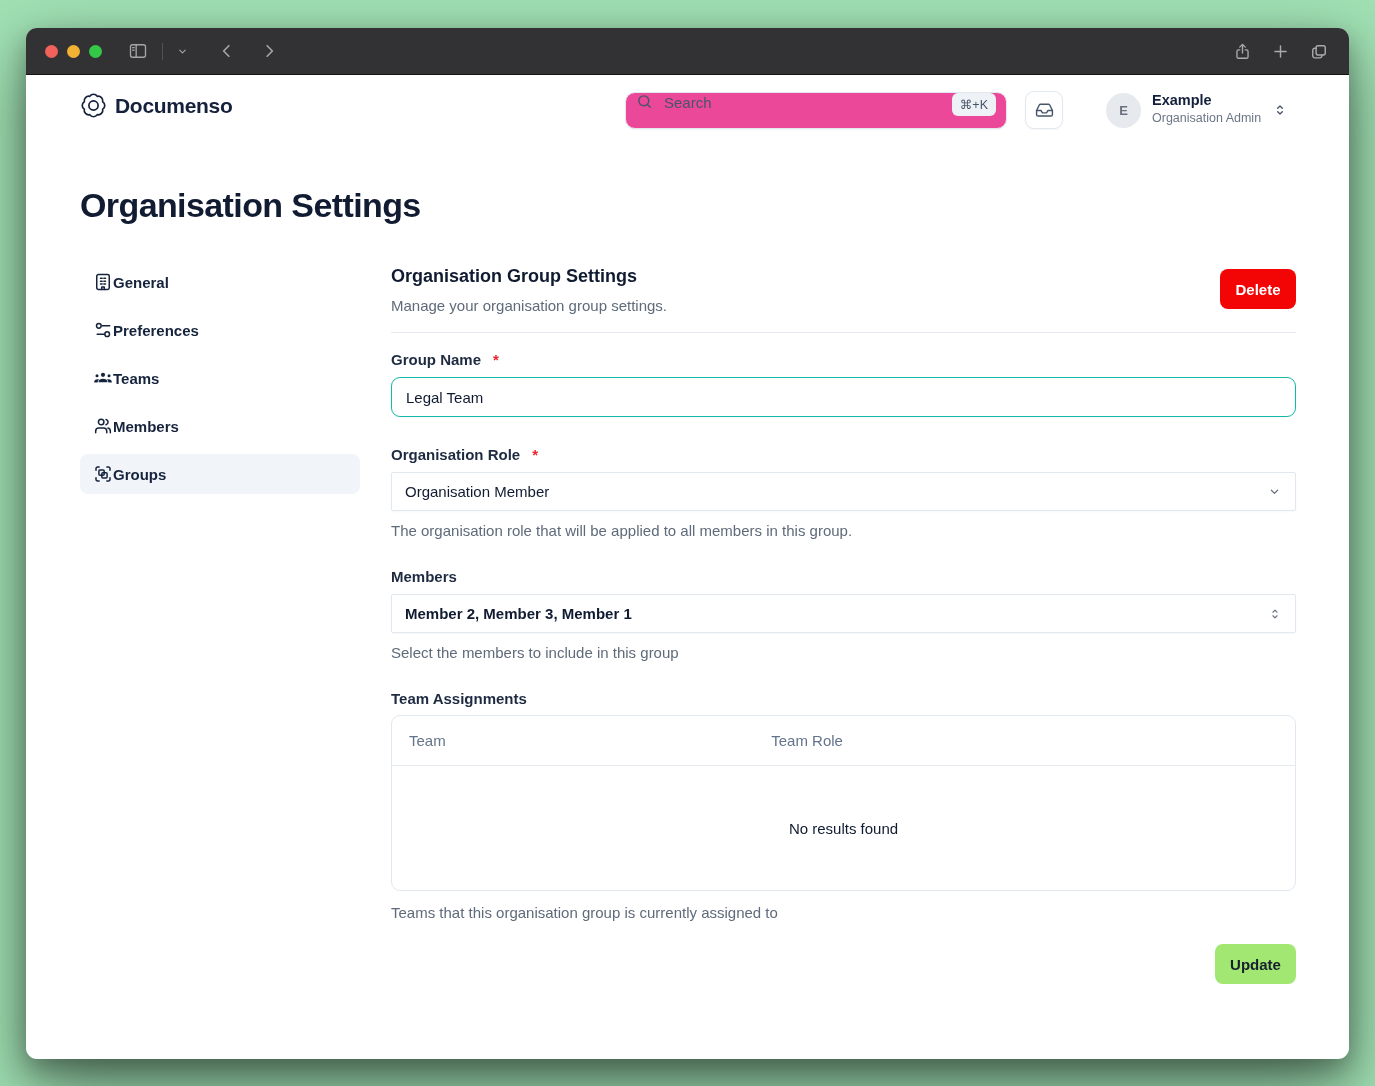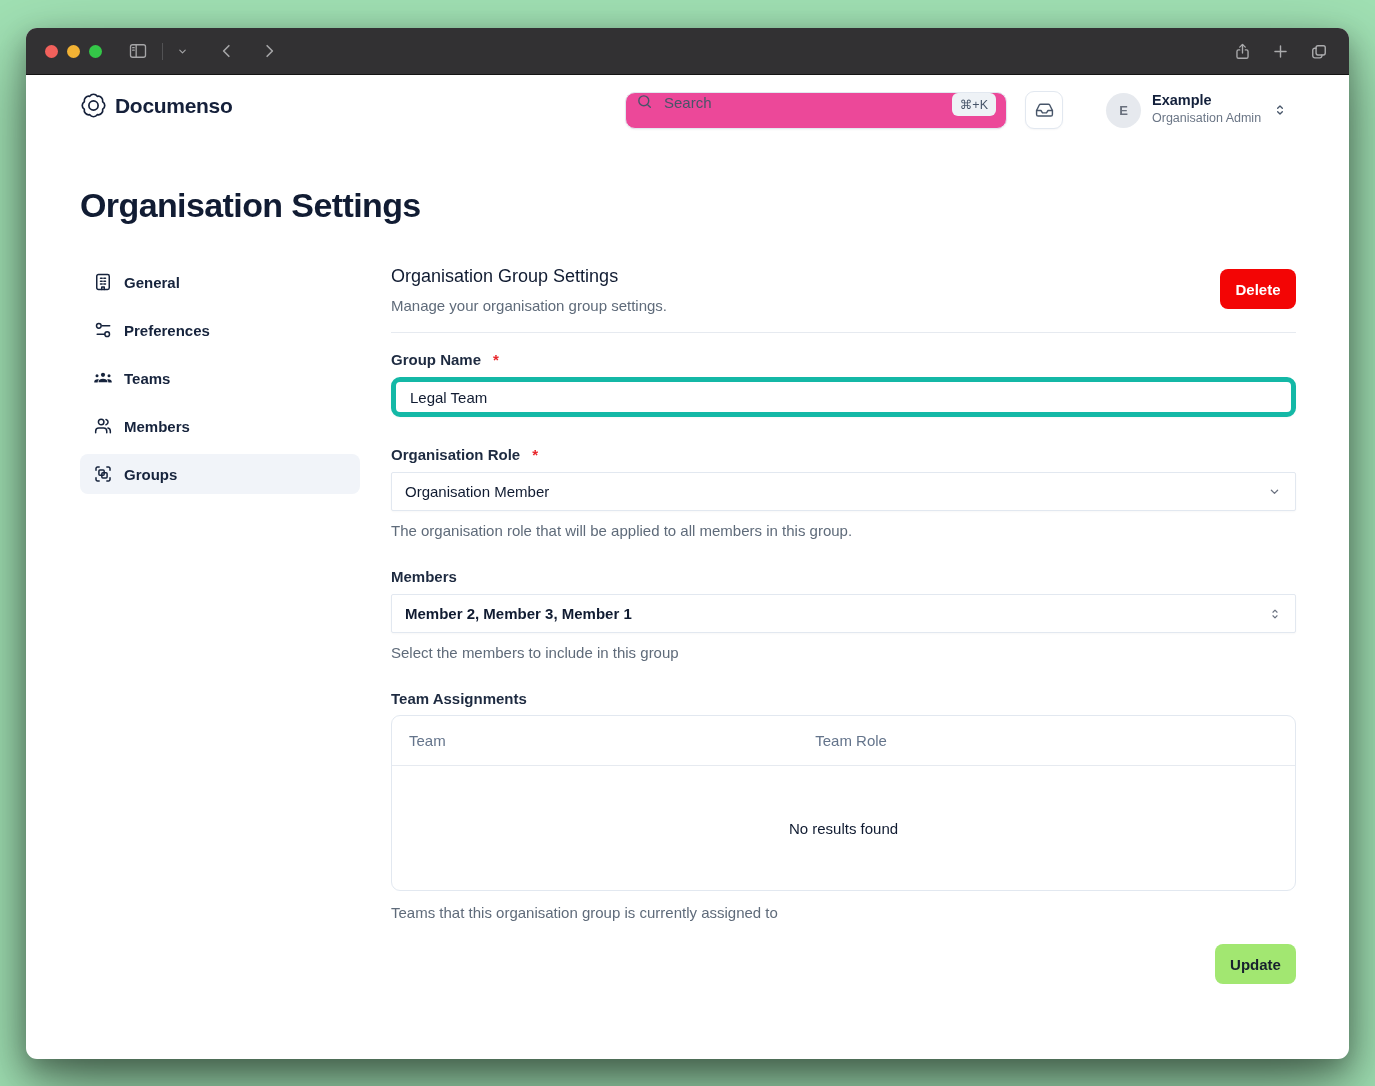--- a/index.html
+++ b/index.html
@@ -62,61 +62,61 @@
   .user-role { font-size:12.5px; color:#6b7686; margin-top:4px; }
   .user-caret { position:absolute; left:1246px; top:74px; color:#475569; cursor:default; background:none; border:none; padding:0; }
   
   .page-title {
     position:absolute; left:54px; top:158px; margin:0;
     font-size:34px; font-weight:700; letter-spacing:-.6px; color:#111c33;
   }
   .sidebar { position:absolute; left:54px; top:234px; width:280px; }
   .side-item {
     height:40px; margin-bottom:8px; border-radius:8px;
-    display:flex; align-items:center; gap:11px; padding:0 13px;
+    display:flex; align-items:center; padding:0 13px;
     font-size:15px; font-weight:bold; color:#16233c; cursor:default;
   }
   .side-item.active { background:#f1f4f9; }
   .side-item .ic { display:flex; color:#16233c; }
   
   .main { position:absolute; left:365px; top:238px; width:905px; }
   .sec-head { position:relative; }
-  .sec-title { margin:0; font-size:18px; font-weight:400; color:#101b31; }
+  .sec-title { margin:0; font-size:18px; font-weight:700; color:#101b31; }
   .sec-sub { margin:10px 0 0 0; font-size:15px; color:#5f6b7a; }
   .delete-btn {
     position:absolute; right:0; top:3px; width:76px; height:40px;
     background:#f30505; color:#fff; border:none; border-radius:8px;
     font-size:15px; font-weight:bold; font-family:"Liberation Sans", sans-serif; cursor:default;
   }
   .divider { border:none; border-top:1px solid #e6eaf0; margin:18px 0 0 0; }
   .f-label { display:flex; gap:12px; font-size:15px; font-weight:bold; color:#1d2a40; }
   .f-label.mt-lg { margin-top:29px; } .f-label.mt-md { margin-top:18px; }
   .req { color:#e8262b; }
   .text-input {
     margin-top:9px; width:100%; height:40px;
-    border:5px solid #14b8a6; border-radius:9px; padding:0 14px;
+    border:1px solid #14b8a6; border-radius:9px; padding:0 14px;
     font-size:15px; color:#101b31; background:#fff;
     font-family:"Liberation Sans", sans-serif;
     box-shadow:0 1px 2px rgba(16,24,40,.03); outline:none;
   }
   .select-box {
     margin-top:9px; width:100%; height:39px;
     border:1px solid #e2e8f0; border-radius:2px; padding:0 13px;
     display:flex; align-items:center; justify-content:space-between;
     background:#fff; box-shadow:0 1px 2px rgba(16,24,40,.03); cursor:default;
   }
   .select-value { font-size:15px; color:#101b31; }
   .select-value.strong { font-weight:bold; }
   .select-caret { color:#6b7280; display:flex; }
   .helper { margin:11px 0 0 0; font-size:15px; color:#5f6b7a; }
   .table-card {
     margin-top:8px; height:176px; border:1px solid #e2e8f0; border-radius:9px;
     background:#fff; display:flex; flex-direction:column; overflow:hidden;
   }
-  .table-head { height:50px; flex:0 0 50px; display:flex; align-items:center; border-bottom:1px solid #e6eaf0; color:#64748b; font-size:15px;gap:44px; }
+  .table-head { height:50px; flex:0 0 50px; display:flex; align-items:center; border-bottom:1px solid #e6eaf0; color:#64748b; font-size:15px; }
   .th-team { width:42%; padding-left:17px; }
   .th-role { flex:1; }
   .table-empty { flex:1; display:flex; align-items:center; justify-content:center; font-size:15px; color:#101b31; }
   .update-row { display:flex; justify-content:flex-end; margin-top:23px; }
   .update-btn {
     width:81px; height:40px; background:#a2e771; color:#17202e;
     border:none; border-radius:8px; font-size:15px; font-weight:bold;
     font-family:"Liberation Sans", sans-serif; cursor:default;
   }
   svg { display:block; }

